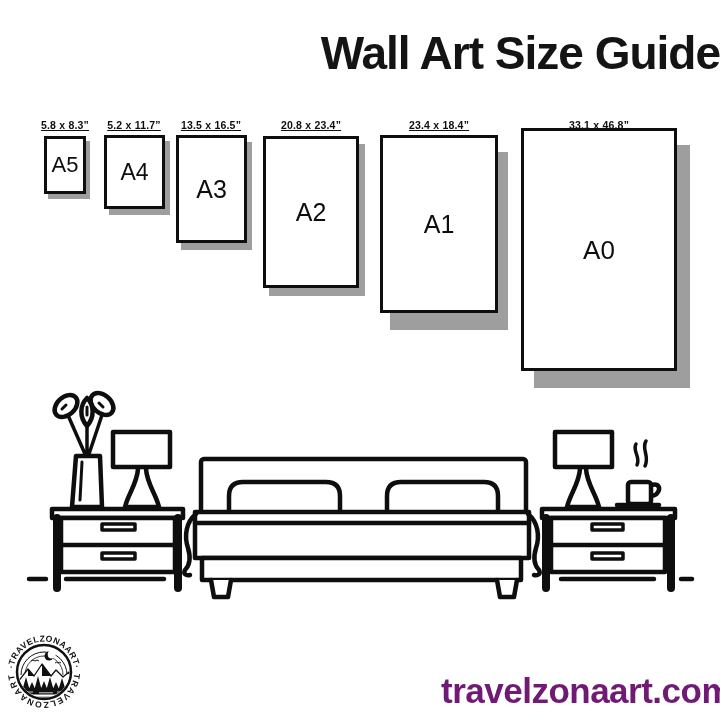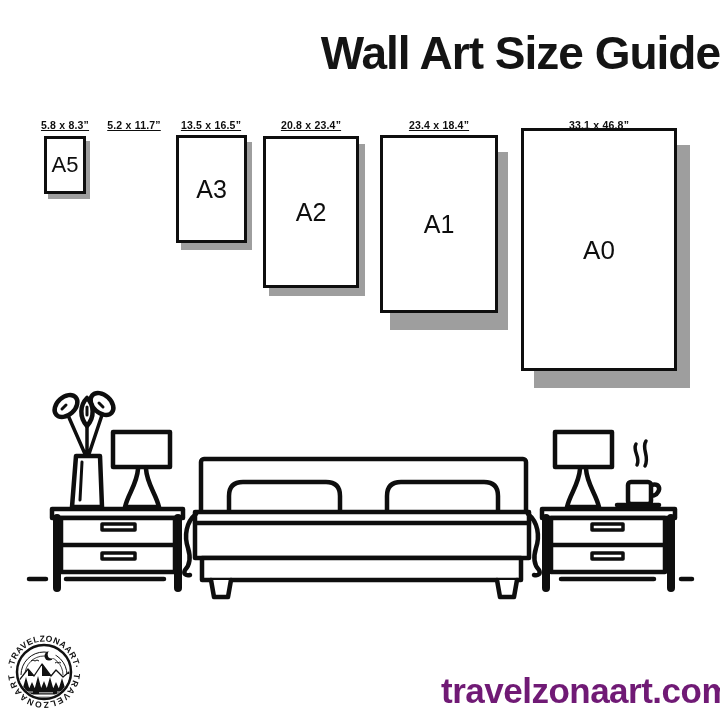--- a/index.html
+++ b/index.html
@@ -26,20 +26,23 @@
 
   <span class="dim" style="left:65px">5.8 x 8.3”</span>
   <span class="dim" style="left:134px">5.2 x 11.7”</span>
   <span class="dim" style="left:211px">13.5 x 16.5”</span>
   <span class="dim" style="left:311px">20.8 x 23.4”</span>
   <span class="dim" style="left:439px">23.4 x 18.4”</span>
   <span class="dim" style="left:599px">33.1 x 46.8”</span>
 
   <div class="paper" style="left:44px;top:136px;width:42px;height:58px;box-shadow:4px 5px 0 #9e9e9e">
     <span class="letter" style="font-size:22px">A5</span>
+  </div>
+  <div class="paper" style="left:104px;top:135px;width:61px;height:74px;box-shadow:5px 6px 0 #9e9e9e">
+    <span class="letter" style="font-size:23px">A4</span>
   </div>
   <div class="paper" style="left:176px;top:135px;width:71px;height:108px;box-shadow:5px 7px 0 #9e9e9e">
     <span class="letter" style="font-size:25px">A3</span>
   </div>
   <div class="paper" style="left:263px;top:136px;width:96px;height:152px;box-shadow:6px 8px 0 #9e9e9e">
     <span class="letter" style="font-size:25px">A2</span>
   </div>
   <div class="paper" style="left:380px;top:135px;width:118px;height:178px;box-shadow:10px 17px 0 #9e9e9e">
     <span class="letter" style="font-size:25px">A1</span>
   </div>

